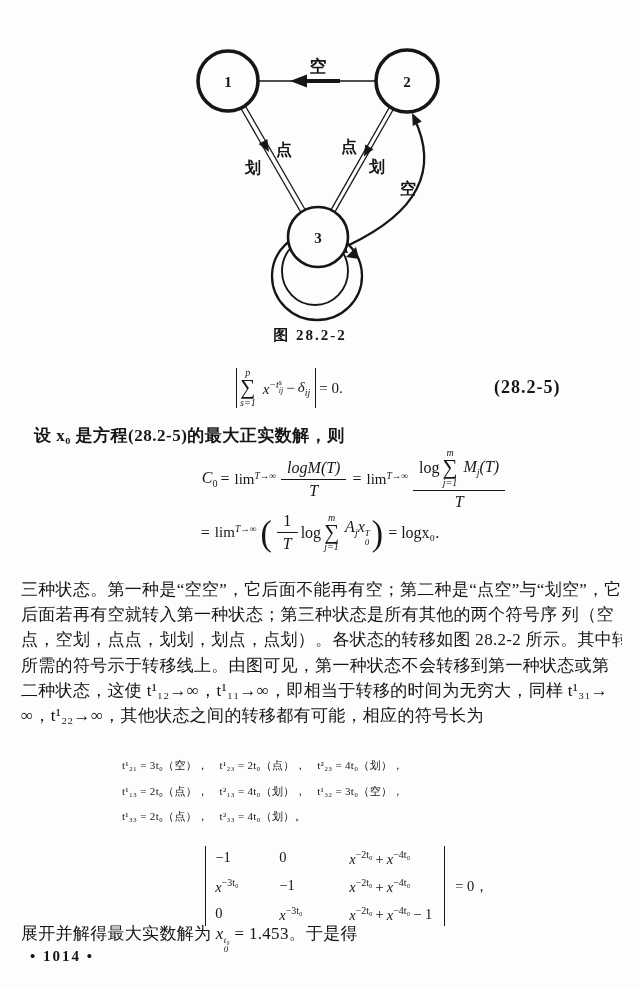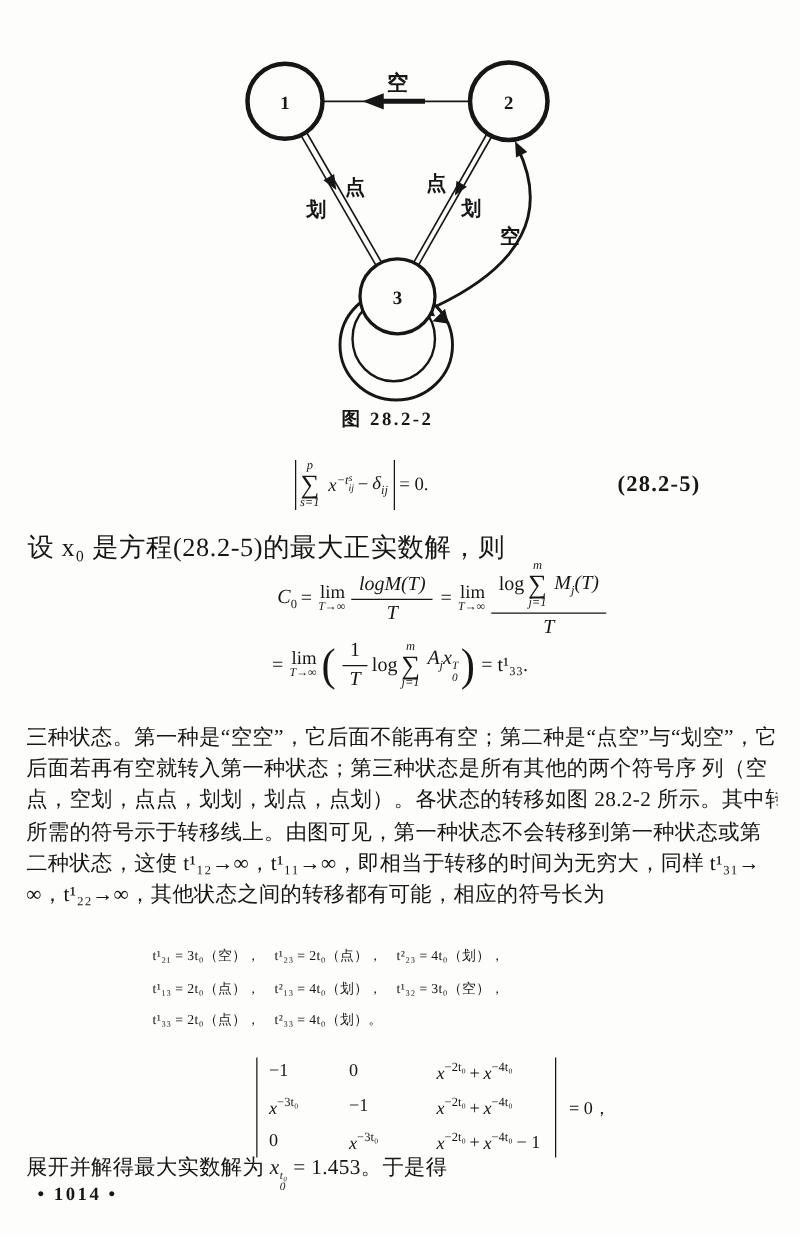--- a/index.html
+++ b/index.html
@@ -13,38 +13,38 @@
   sup{font-size:10px;}
   sub{font-size:10px;}
 
   
   .mrow{display:flex;align-items:center;}
   .vbar{border-left:1.7px solid #161616;align-self:stretch;}
   .sum{display:inline-flex;flex-direction:column;align-items:center;line-height:1;margin:0 3px;}
   .sum .top{font-size:10px;font-style:italic;}
   .sum .sig{font-size:21px;line-height:.95;font-style:normal;}
   .sum .bot{font-size:10px;font-style:italic;text-align:right;}
-  .lim{display:inline-flex;flex-direction:column;align-items:flex-end;line-height:1;margin:0 2px;}
+  .lim{display:inline-flex;flex-direction:row;align-items:flex-start;line-height:1;margin:0 2px;}
   .lim .l1{font-size:15px;}
   .lim .l2{font-size:9.5px;font-style:italic;}
   .frac{display:inline-flex;flex-direction:column;align-items:stretch;text-align:center;margin:0 3px;}
   .frac .num{padding:0 6px 2px;}
   .frac .den{border-top:1.5px solid #161616;padding:2px 6px 0;}
   .supsub{display:inline-flex;flex-direction:column;align-items:flex-start;font-size:9px;line-height:1.05;font-style:italic;vertical-align:-4px;}
   .expwrap{display:inline-flex;align-items:flex-start;font-size:10px;}
   .expwrap .supsub{font-size:8px;vertical-align:0;}
   .op{margin:0 3px;}
   .bigparen{font-size:34px;font-weight:300;line-height:1;transform:scaleY(1.08);margin:0 2px;font-style:normal;}
 
   
   .eq5{top:360px;left:0;right:0;height:56px;display:flex;align-items:center;font-size:15px;}
   .eq5 .math{margin-left:236px;display:flex;align-items:center;}
   .eq5-label{left:494px;top:377px;font-weight:700;font-size:18px;letter-spacing:1px;}
 
-  .set-line{top:424px;left:22px;font-size:21px;letter-spacing:.5px;}
+  .set-line{top:424px;left:34px;font-size:17px;letter-spacing:.5px;font-weight:bold;}
 
   .eqc1{top:448px;left:70px;right:0;display:flex;justify-content:center;align-items:center;font-size:16px;}
   .eqc2{top:512px;left:0;right:0;display:flex;justify-content:center;align-items:center;font-size:16px;}
 
   .para{top:577px;left:21px;width:601px;font-size:17px;line-height:25.2px;text-align:justify;letter-spacing:.3px;}
   .para .pline{height:25.2px;overflow:hidden;white-space:nowrap;}
   .ex-label{font-weight:700;margin-left:28px;margin-right:14px;}
 
   .tlines{top:753px;left:122px;font-size:11px;line-height:25.5px;letter-spacing:.3px;}
 
@@ -182,21 +182,21 @@
       <span class="sig">∑</span>
       <span class="bot">j=1</span>
     </span>
     <span style="margin-left:3px;">
       <span class="mi">A</span><sub class="mi">j</sub><span class="mi">x</span><span class="supsub">
           <span>T</span>
           <span>0</span>
         </span>
     </span>
     <span class="bigparen">)</span>
-    <span class="op">= t¹₃₃.</span>
+    <span class="op">= logx₀.</span>
   </div>
 
   <div class="abs para">
     <div class="pline">三种状态。第一种是“空空”，它后面不能再有空；第二种是“点空”与“划空”，它</div>
     <div class="pline">后面若再有空就转入第一种状态；第三种状态是所有其他的两个符号序 列（空</div>
     <div class="pline">点，空划，点点，划划，划点，点划）。各状态的转移如图 28.2-2 所示。其中转移</div>
     <div class="pline">所需的符号示于转移线上。由图可见，第一种状态不会转移到第一种状态或第</div>
     <div class="pline">二种状态，这使 t¹₁₂→∞，t¹₁₁→∞，即相当于转移的时间为无穷大，同样 t¹₃₁→</div>
     <div class="pline">∞，t¹₂₂→∞，其他状态之间的转移都有可能，相应的符号长为</div>
   </div>

